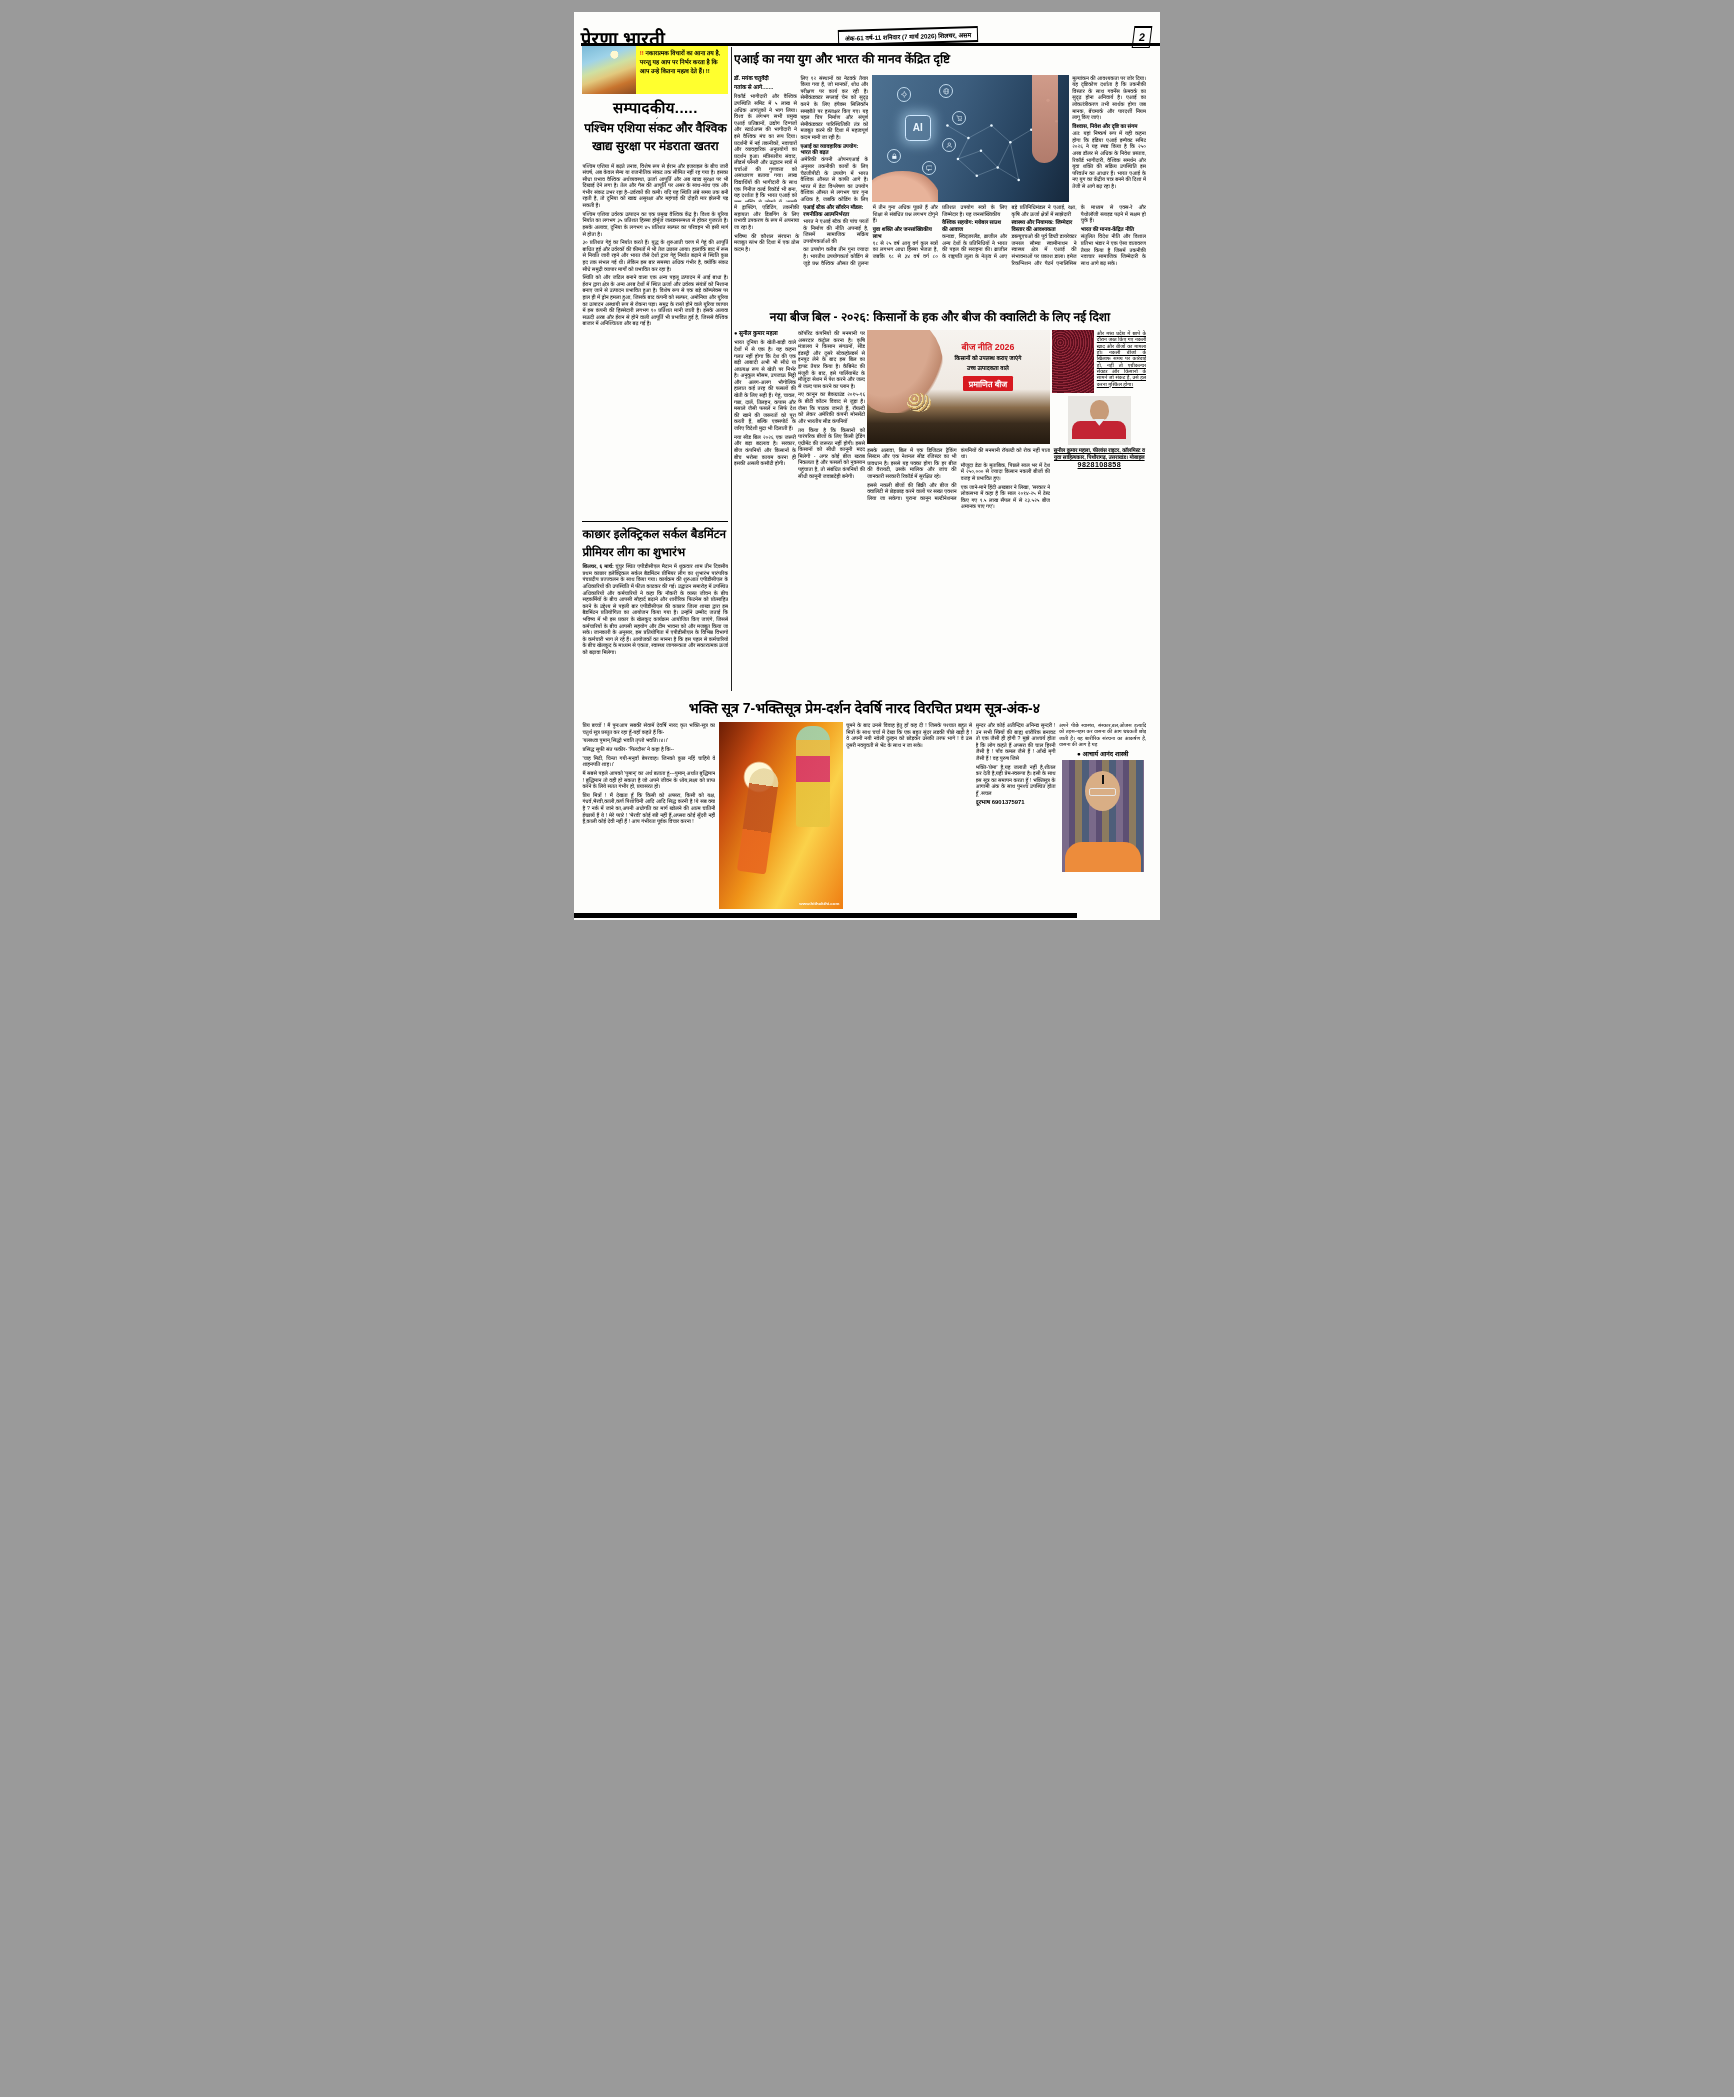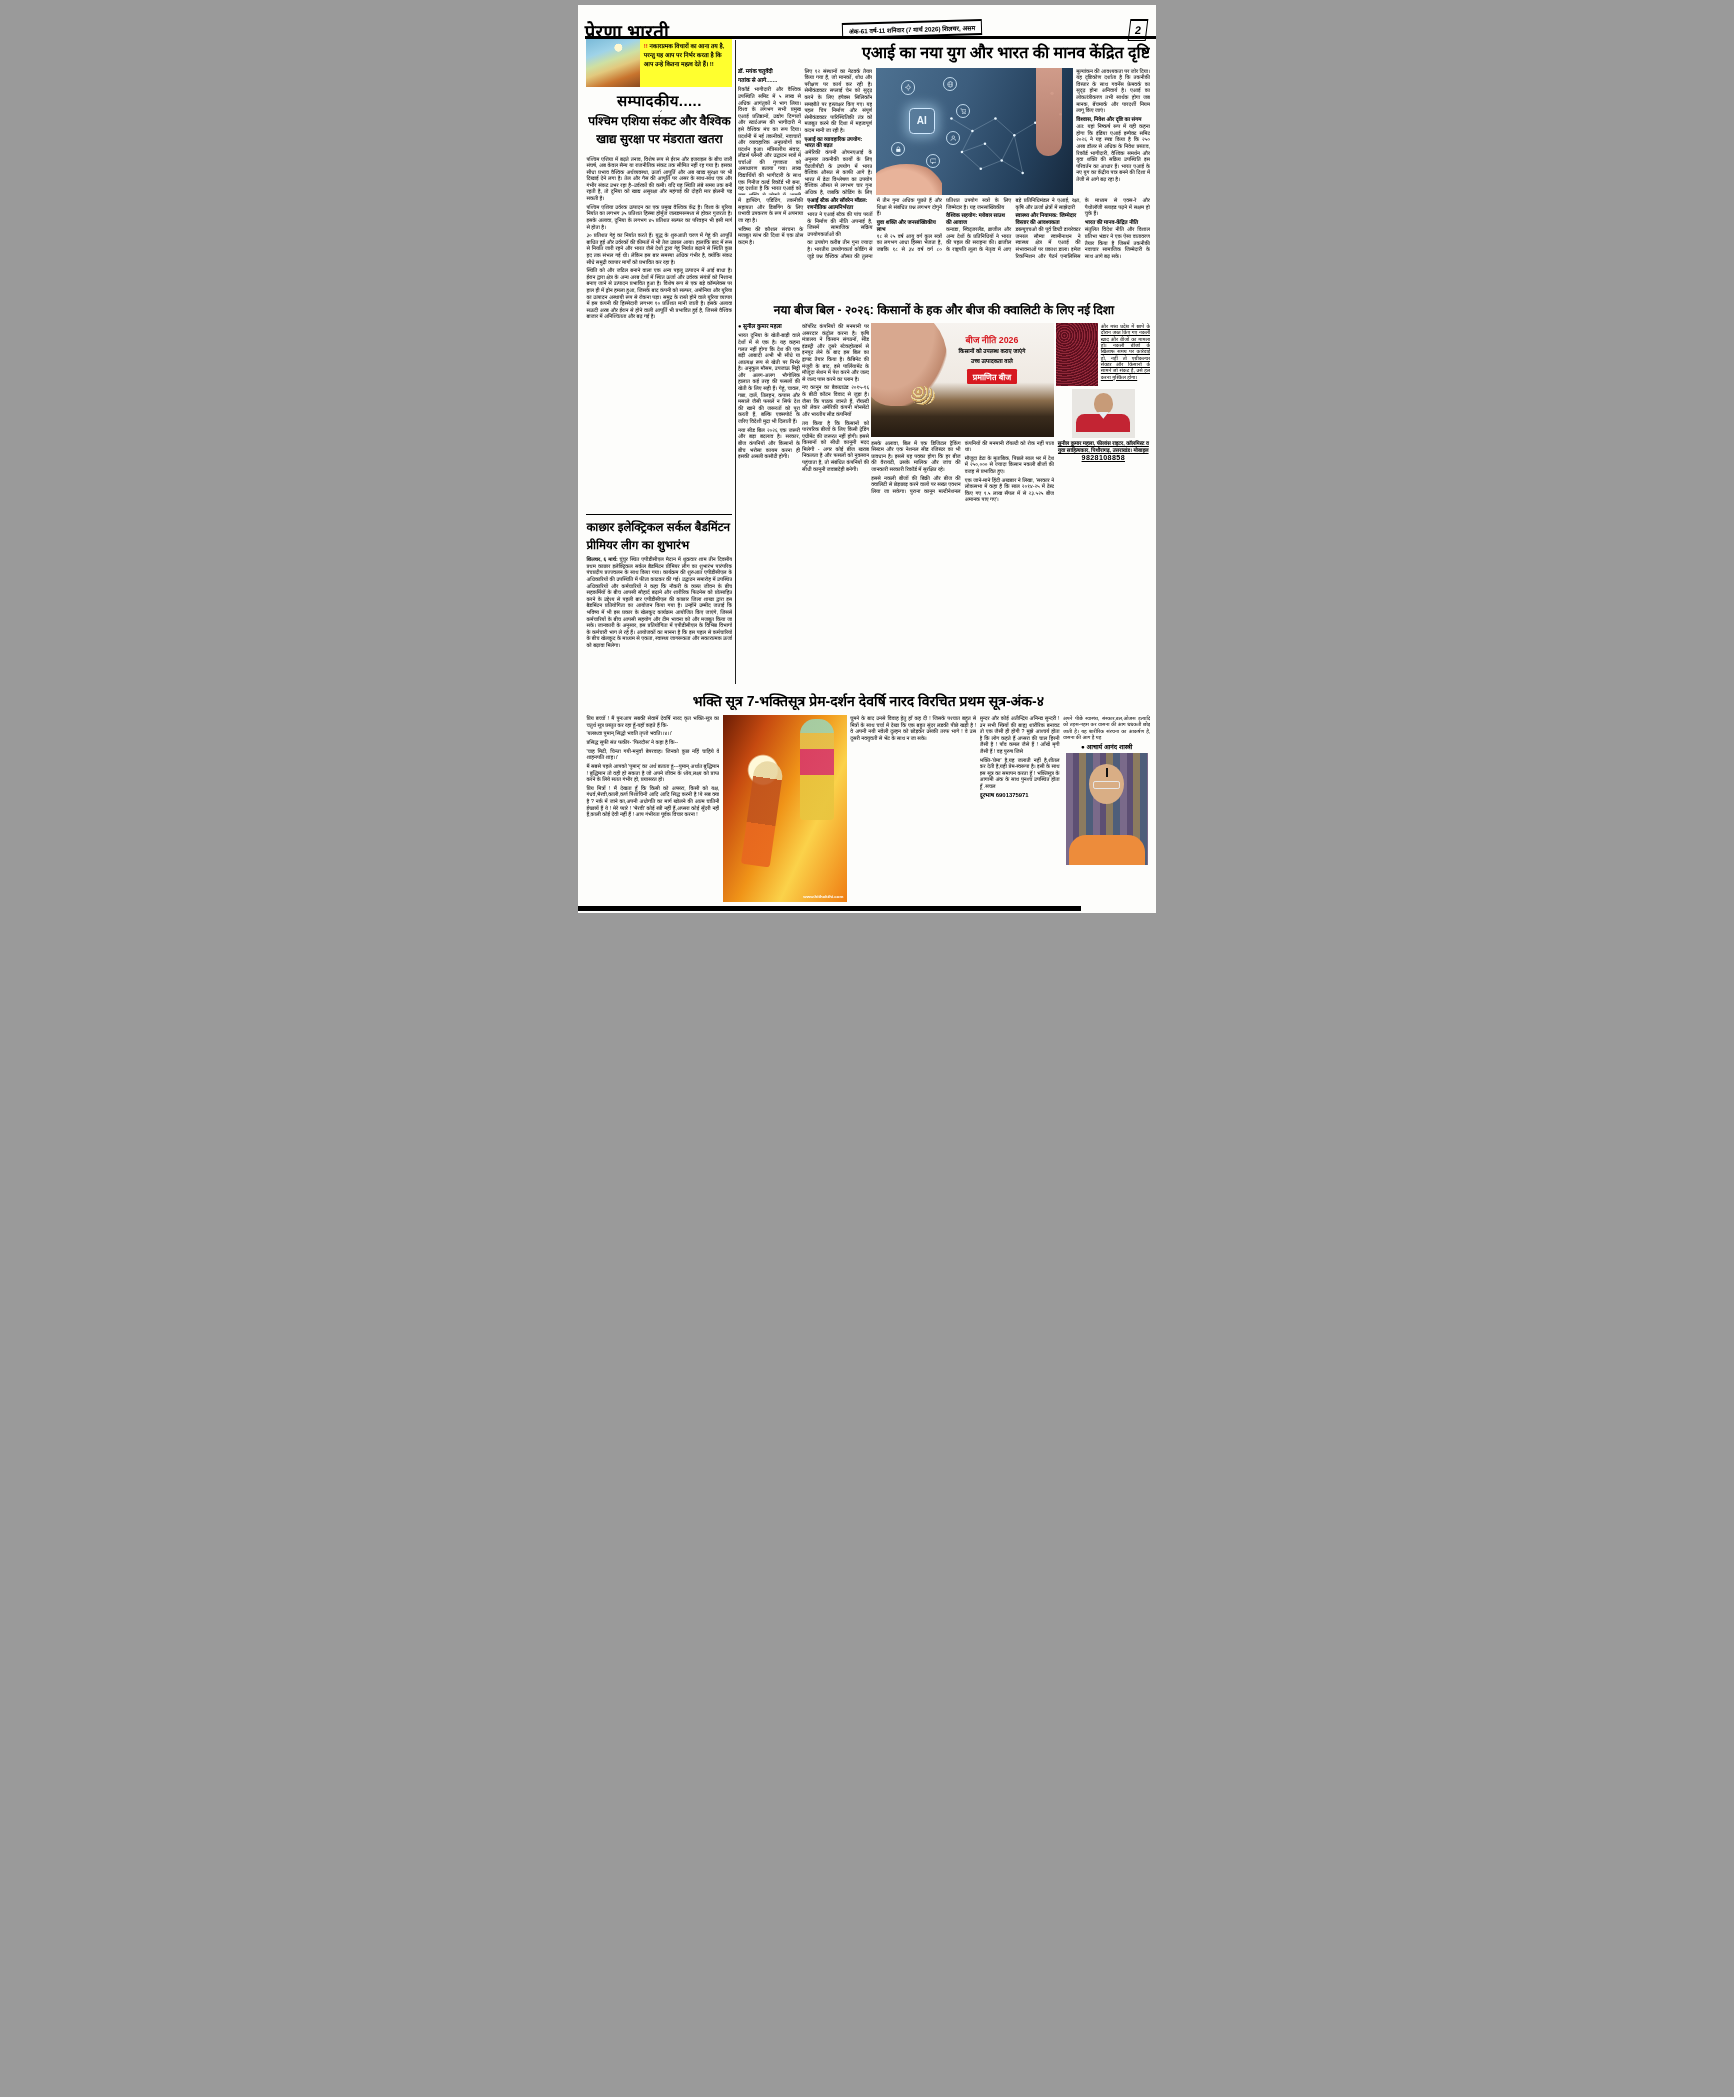--- a/index.html
+++ b/index.html
@@ -1,17 +1,17 @@
 <!DOCTYPE html>
 <html style="font-size:6.7px"><head>
 <meta charset="utf-8">
 <style>
   html,body{margin:0;padding:0;background:#9a9a9a;}
-  .sheet{position:relative;width:578px;height:908px;background:#fdfdfb;margin:5px auto;
-         font-family:"Liberation Sans",sans-serif;color:#000;overflow:hidden;}
+  .sheet{position:relative;width:578px;height:908px;background:#fdfdfb;margin:12px auto;
+         font-family:"Liberation Sans",sans-serif;color:#000;overflow:hidden;padding-left:8px;}
   
   .masthead{position:absolute;left:6.7px;top:12.6px;font-size:18.5px;font-weight:700;
             letter-spacing:0.4px;font-family:"Liberation Serif",serif;}
   .issue-box{position:absolute;left:264px;top:16px;border:0.8px solid #000;border-top:2.5px solid #000;
              border-bottom:2.5px solid #000;padding:1.7px 5.9px;font-size:6.3px;font-weight:700;
              transform:rotate(-1.6deg);background:#fff;white-space:nowrap;}
   .pagenum{position:absolute;right:9.2px;top:14.3px;border:0.8px solid #000;border-top:2.5px solid #000;
            width:16px;height:19.3px;text-align:center;font-size:11px;font-weight:700;line-height:19.3px;
            transform:skewX(-7deg);}
   .header-rule{position:absolute;left:6.7px;right:0;top:31px;height:2.9px;background:#000;}
@@ -33,21 +33,21 @@
   .ed-label{font-size:15px;font-weight:700;letter-spacing:0.4px;}
   .pen{margin-left:4.2px;}
   .ed-headline{font-size:12px;font-weight:700;text-align:center;line-height:1.55;height:44px;overflow:hidden;}
   .ed-body{height:355px;}
   .sec-rule{border:0;border-top:1.7px solid #000;margin:3.4px 0 3.4px;}
   .bad-headline{font-size:11.7px;font-weight:700;line-height:1.5;height:38px;overflow:hidden;}
   .bad-body{height:129px;}
   .vdiv{position:absolute;left:157px;top:35px;width:0.4px;height:644px;background:#222;}
   
   .ai{position:absolute;left:160px;top:35px;width:412px;}
-  .ai-headline{font-size:16px;font-weight:700;text-align:right;white-space:nowrap;height:26px;
+  .ai-headline{font-size:12px;font-weight:700;text-align:left;white-space:nowrap;height:26px;
                line-height:25px;overflow:hidden;}
   .ai-band1{display:flex;gap:3.4px;height:127px;margin-top:1.7px;}
   .ai-band1 .col{overflow:hidden;}
   .c1{width:63px;flex:none;}
   .c2{width:68px;flex:none;}
   .c3{flex:1;}
   .ai-img{width:197px;height:127px;flex:none;position:relative;overflow:hidden;
      background:linear-gradient(110deg,#4d7191 0%,#3c5d7d 40%,#24405c 75%,#16283c 100%);}
   .net{position:absolute;inset:0;}
   .ai-chip{position:absolute;left:33px;top:40px;width:24px;height:24px;border:0.8px solid #cfe8ff;

